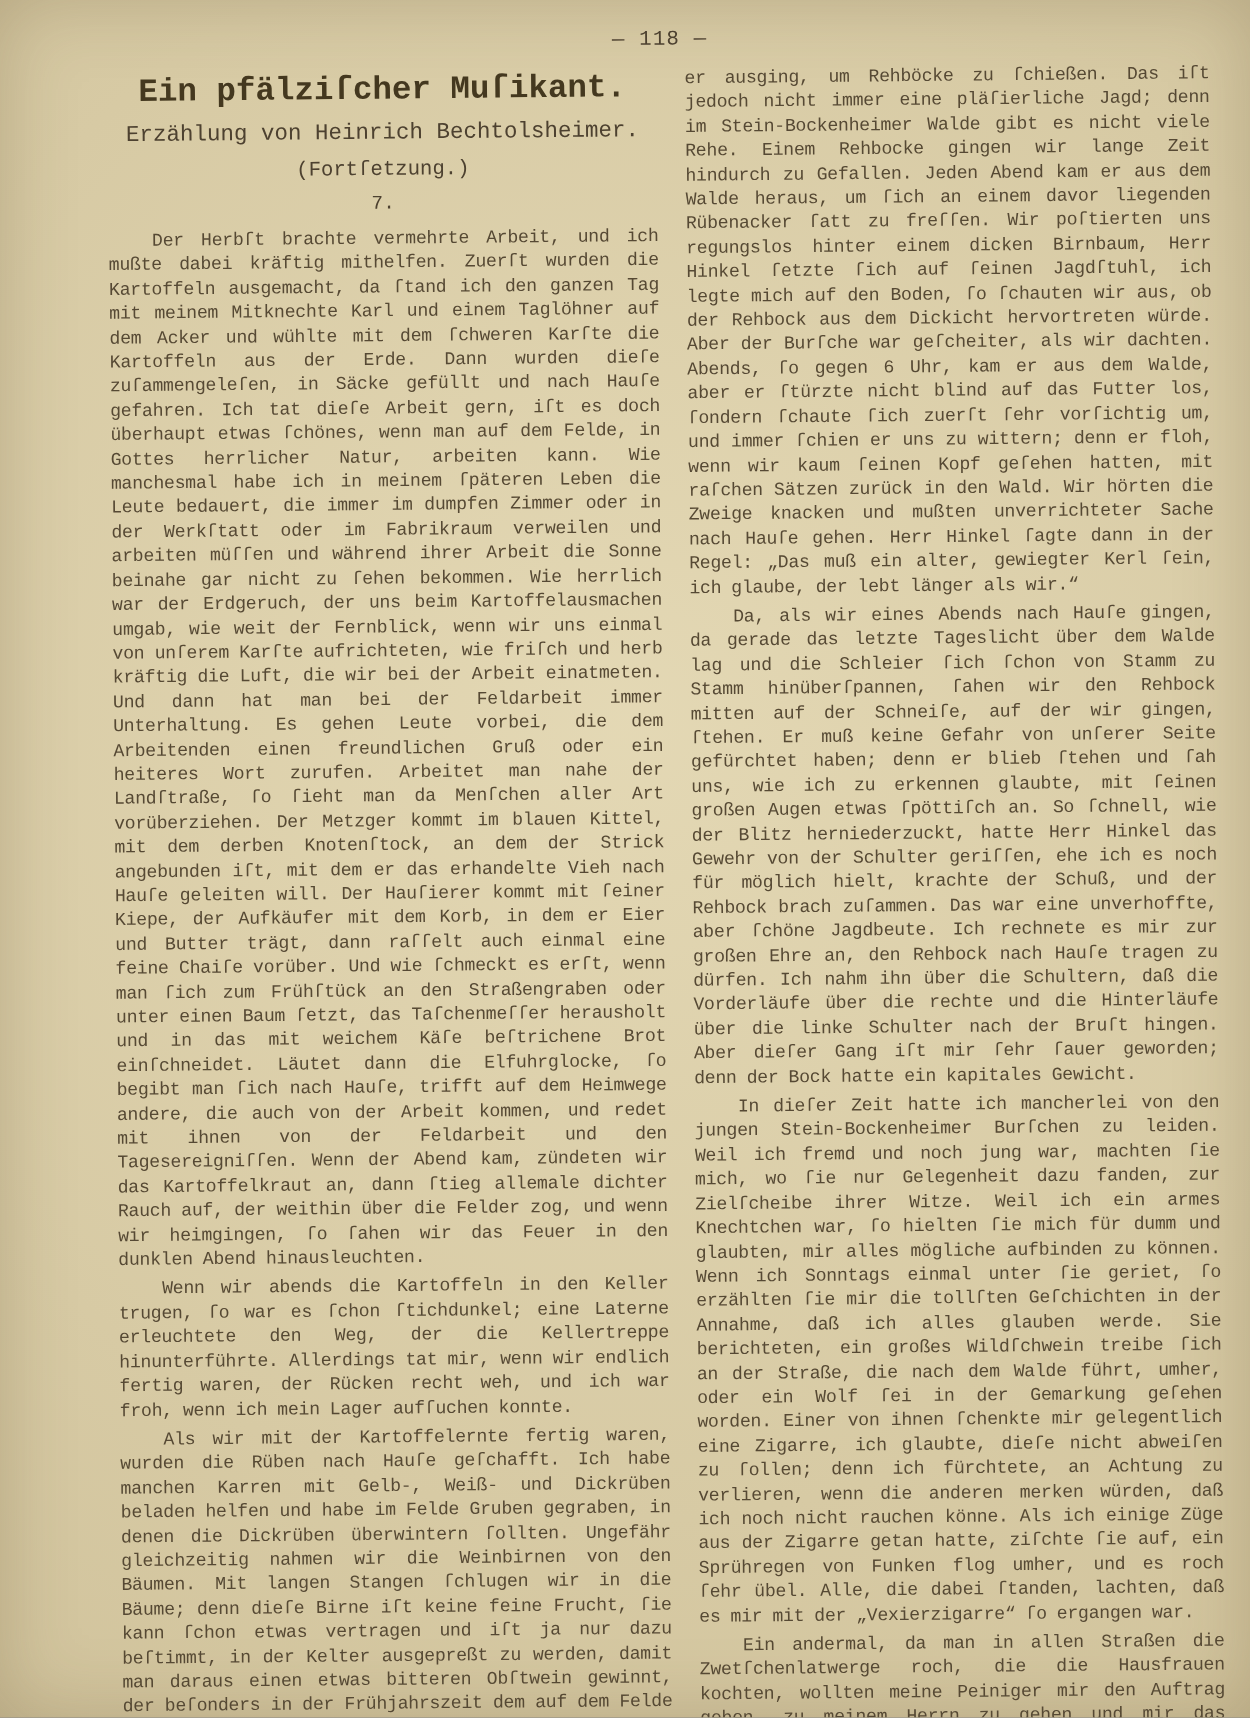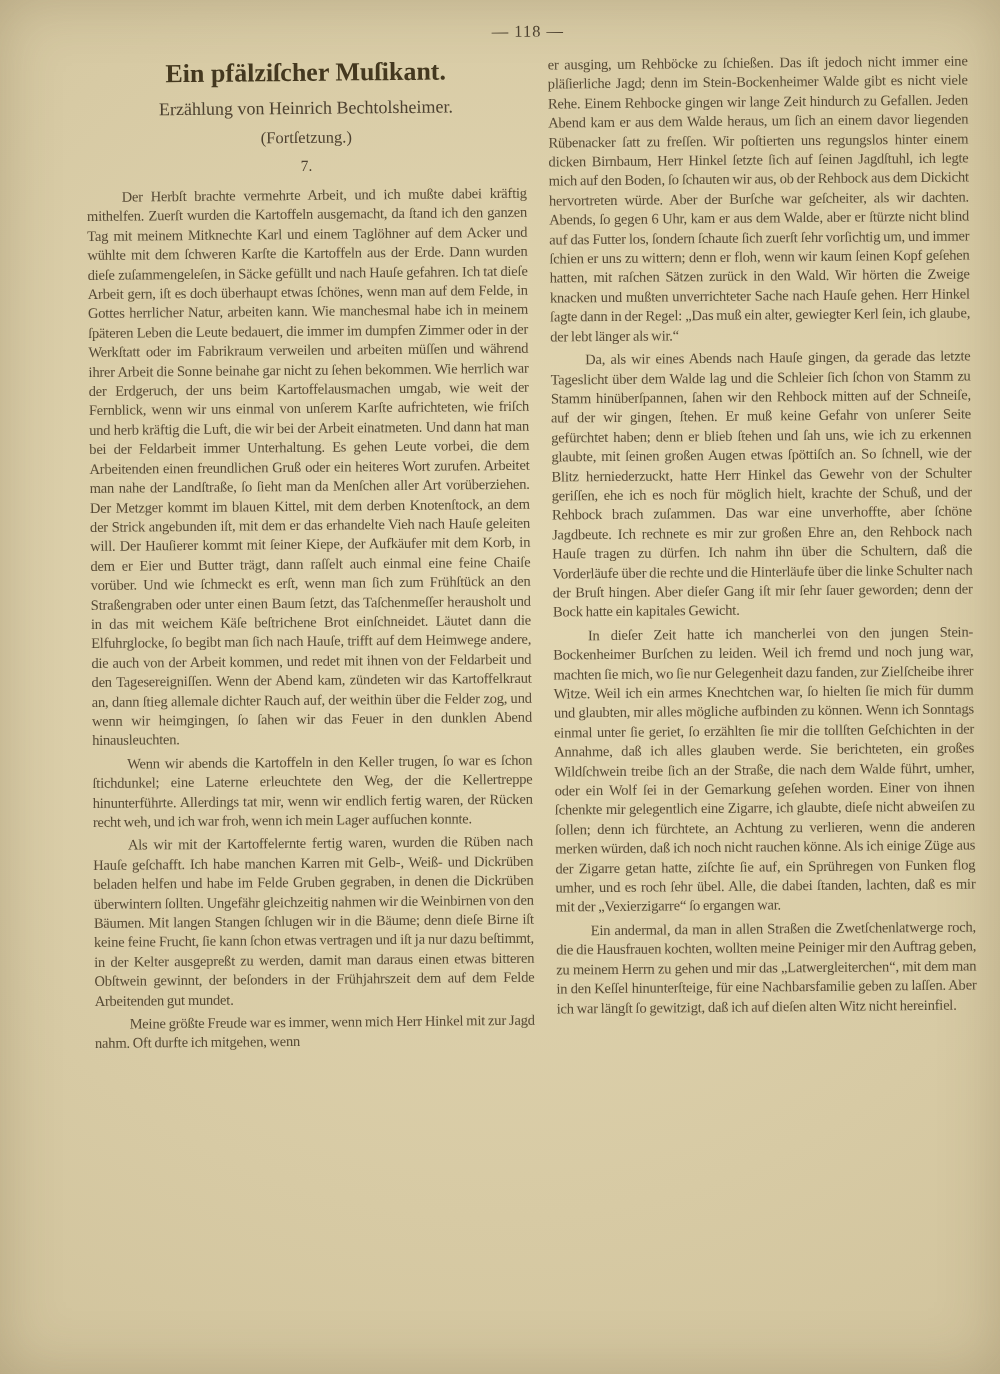--- a/index.html
+++ b/index.html
@@ -10,21 +10,21 @@
   .page {
     position: relative;
     width: 1000px;
     height: 1374px;
     margin: 0 auto;
     overflow: hidden;
     background:
       radial-gradient(130% 95% at 50% 42%, rgba(255,250,228,0.28), rgba(110,92,55,0.14)),
       #d9cba2;
     box-shadow: inset 0 0 60px rgba(90,70,40,0.25);
-    font-family: Liberation Serif, serif;
+    font-family: Liberation Mono, monospace;
     color: #544733;
   }
   .content {
     padding: 22px 30px 0 85px;
     transform: rotate(-0.55deg);
     transform-origin: 50% 0;
   }
   .page-number {
     text-align: center;
     font-size: 16.5px;

